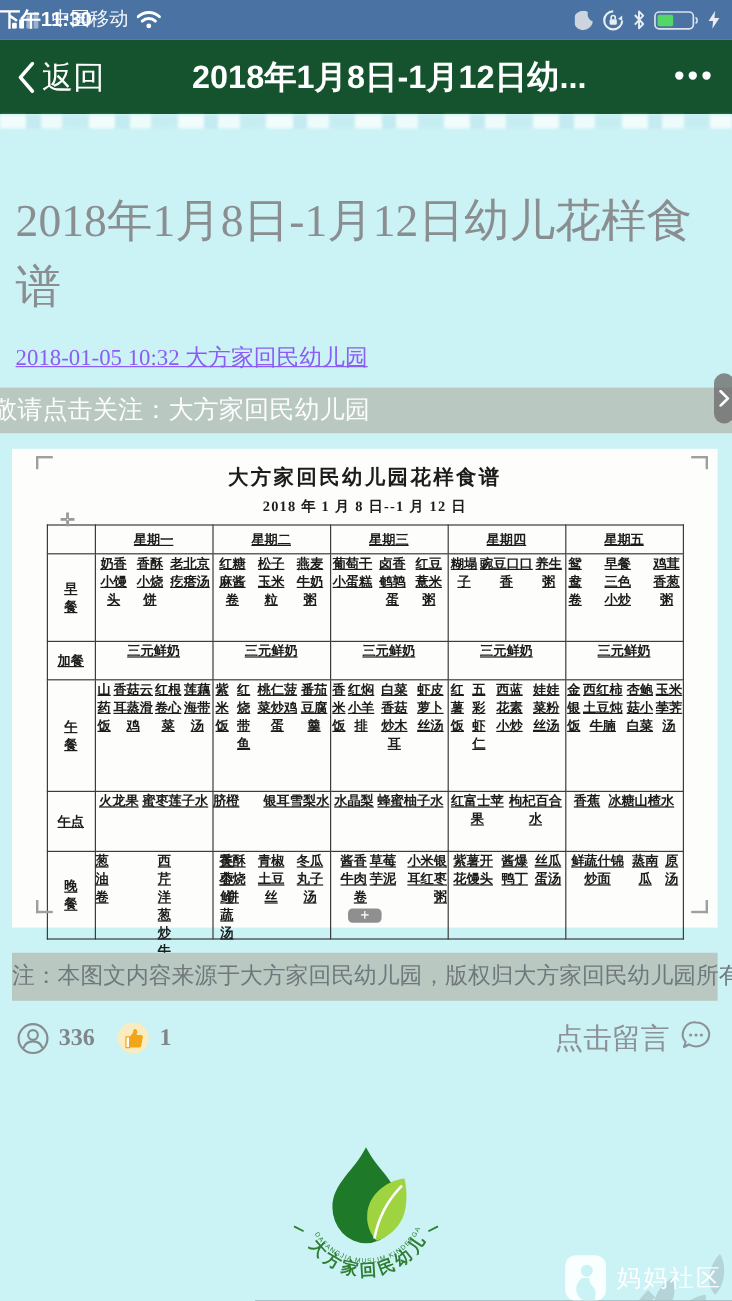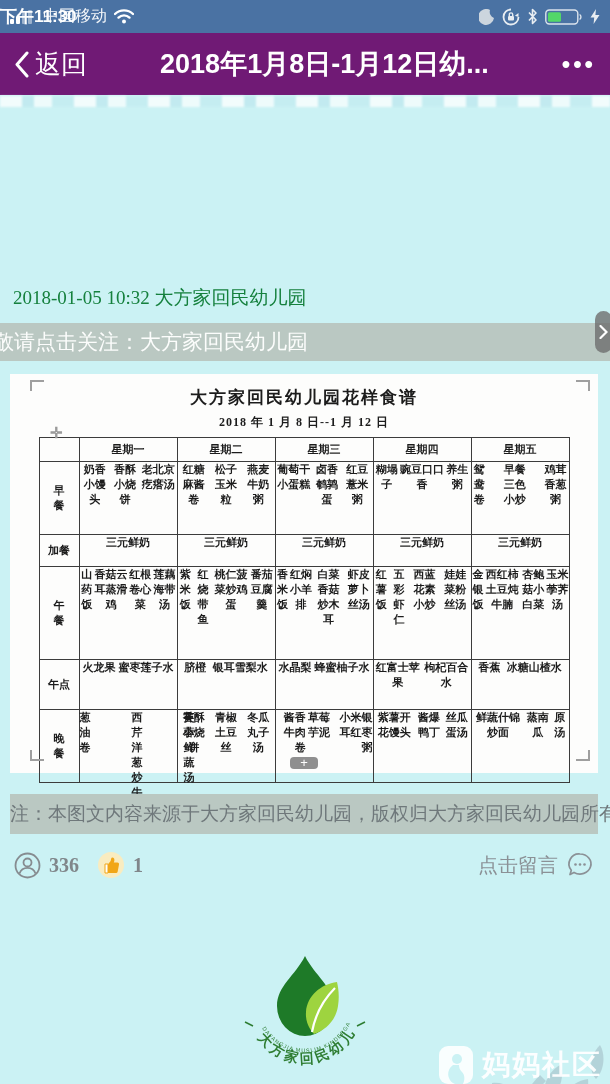--- a/index.html
+++ b/index.html
@@ -8,44 +8,44 @@
 
   
   .statusbar{position:absolute;top:0;left:0;width:610px;height:33px;background:#4a72a3;
              display:flex;align-items:center;justify-content:space-between;padding:0 10px;box-sizing:border-box;color:#fff;}
   .sb-left,.sb-right{display:flex;align-items:center;gap:7px;}
   .sb-carrier{font-size:16px;color:#f4f7fa;}
   .sb-time{position:absolute;left:0;right:0;text-align:left;font-size:17px;font-weight:bold;color:#fdfefe;pointer-events:none;}
   .sb-icon{display:block;}
 
   
-  .navbar{position:absolute;top:33px;left:0;width:610px;height:62px;background:#701a75;
+  .navbar{position:absolute;top:33px;left:0;width:610px;height:62px;background:#14532d;
           display:flex;align-items:center;box-sizing:border-box;padding:0 14px;}
   .nav-back{display:flex;align-items:center;gap:6px;color:#fff;font-size:26px;flex:0 0 auto;cursor:pointer;}
   .nav-title{flex:1;text-align:center;color:#fff;font-size:27px;font-weight:bold;white-space:nowrap;overflow:hidden;margin:0 6px;}
   .nav-more{flex:0 0 auto;color:#fff;font-size:24px;font-weight:bold;letter-spacing:3px;cursor:pointer;}
 
   
   .content{position:absolute;top:95px;left:0;width:610px;height:989px;background:#cbf2f4;}
   .peek{position:absolute;top:1px;left:0;width:610px;height:11px;opacity:.8;filter:blur(1.2px);
         background:repeating-linear-gradient(90deg,rgba(255,255,255,.95) 0 22px,rgba(173,216,230,.35) 22px 34px,rgba(255,255,255,.85) 34px 52px,rgba(173,216,230,.2) 52px 74px);}
 
   .article-title{position:absolute;top:38px;left:13px;width:586px;font-family:"Liberation Serif","DejaVu Serif",serif;
                  font-size:38px;line-height:55px;color:#8a8e91;font-weight:400;}
   .article-meta{position:absolute;top:190px;left:13px;font-family:"Liberation Serif","DejaVu Serif",serif;
-                font-size:19px;color:#15803d;}
+                font-size:19px;color:#8b5cf6;text-decoration:underline;}
   .follow-banner{position:absolute;top:228px;left:0;width:610px;height:38px;background:#bac8c2;
                  color:#fcfdfc;font-size:21px;line-height:38px;white-space:nowrap;overflow:hidden;text-indent:-7px;}
 
   
   .doc{position:absolute;top:279px;left:10px;width:588px;height:399px;background:#fdfdfc;
        font-family:"Liberation Serif","DejaVu Serif",serif;color:#1c1c1c;box-sizing:border-box;}
   .doc-title{text-align:center;padding-top:12px;font-size:17px;font-weight:bold;letter-spacing:2px;}
   .doc-sub{text-align:center;font-size:12px;font-weight:bold;margin-top:5px;letter-spacing:1px;}
-  table.menu{margin:6px auto 0;border-collapse:collapse;table-layout:fixed;width:524px;}
+  table.menu{margin:6px auto 0;border-collapse:collapse;table-layout:fixed;width:524px;text-decoration:underline;}
   table.menu th,table.menu td{border:1px solid #3c3c3c;text-align:center;vertical-align:middle;
         font-size:11px;font-weight:bold;padding:0;font-family:"Liberation Serif","DejaVu Serif",serif;}
   table.menu col.c-label{width:40px;}
   table.menu col.c-day{width:98px;}
   table.menu tr.hdr{height:24px;}
   .lines{display:flex;flex-direction:row;justify-content:space-evenly;height:100%;}
   .vlabel{display:flex;flex-direction:column;justify-content:space-evenly;height:100%;align-items:center;}
   .corner{position:absolute;width:12px;height:9px;}
   .corner.tl{left:20px;top:6px;border-left:2px solid #9f9f9f;border-top:2px solid #9f9f9f;}
   .corner.tr{right:8px;top:6px;border-right:2px solid #9f9f9f;border-top:2px solid #9f9f9f;}
@@ -59,28 +59,28 @@
                   border-radius:9px;color:#fff;font-size:15px;display:flex;align-items:center;justify-content:center;cursor:pointer;}
 
   
   .note-bar{position:absolute;top:699px;left:10px;width:588px;height:40px;background:#bac8c2;
             color:#6f787b;font-size:19px;line-height:40px;text-align:center;white-space:nowrap;}
   .footer-row{position:absolute;top:752px;left:14px;right:16px;height:36px;display:flex;align-items:center;}
   .stat{display:flex;align-items:center;gap:8px;color:#80868a;font-size:20px;
         font-family:"Liberation Serif","DejaVu Serif",serif;font-weight:bold;}
   .stat + .stat{margin-left:18px;}
   .footer-spacer{flex:1;}
-  .comment-cta{display:flex;align-items:flex-end;gap:8px;color:#8b9196;font-size:20px;cursor:pointer;}
+  .comment-cta{display:flex;align-items:flex-start;gap:8px;color:#8b9196;font-size:24px;cursor:pointer;}
 
   
   .logo{position:absolute;top:855px;left:50%;transform:translateX(-50%);}
   .florals{position:absolute;left:0;top:0;width:610px;height:1084px;pointer-events:none;}
   .watermark{position:absolute;right:8px;bottom:0px;display:flex;align-items:center;gap:9px;}
   .wm-icon{width:34px;height:38px;background:rgba(255,255,255,.88);border-radius:9px;display:flex;align-items:flex-end;justify-content:center;overflow:hidden;}
-  .wm-text{color:rgba(255,255,255,.93);font-size:28px;font-weight:bold;letter-spacing:2px;}
+  .wm-text{color:rgba(255,255,255,.93);font-size:20px;font-weight:normal;letter-spacing:2px;}
 </style>
 </head>
 <body>
 
 <div class="phone">
 
   <div class="statusbar">
     <span class="sb-time">下午11:30</span>
     <div class="sb-left">
       <svg class="sb-icon" width="26" height="14" viewBox="0 0 26 14">
@@ -127,20 +127,21 @@
       </svg>
       <span>返回</span>
     </div>
     <div class="nav-title">2018年1月8日-1月12日幼...</div>
     <div class="nav-more">•••</div>
   </div>
 
   <div class="content">
     <div class="peek"></div>
 
+    <h1 class="article-title">2018年1月8日-1月12日幼儿花样食谱</h1>
     <div class="article-meta">2018-01-05 10:32 大方家回民幼儿园</div>
     <div class="follow-banner">敬请点击关注：大方家回民幼儿园</div>
 
     <div class="doc">
       <div class="corner tl"></div>
       <div class="corner tr"></div>
       <div class="corner bl"></div>
       <div class="corner br"></div>
       <div class="move-handle">✛</div>
 
@@ -296,21 +297,21 @@
                   <div>午点</div>
                 </div>
               </th>
               <td>
                 <div class="lines" style="height: 49px;">
                   <div>火龙果</div>
                   <div>蜜枣莲子水</div>
                 </div>
               </td>
               <td>
-                <div class="lines" style="height: 49px;">
+                <div class="lines" style="height: 49px; justify-content: space-between;">
                   <div>脐橙</div>
                   <div>银耳雪梨水</div>
                 </div>
               </td>
               <td>
                 <div class="lines" style="height: 49px;">
                   <div>水晶梨</div>
                   <div>蜂蜜柚子水</div>
                 </div>
               </td>

